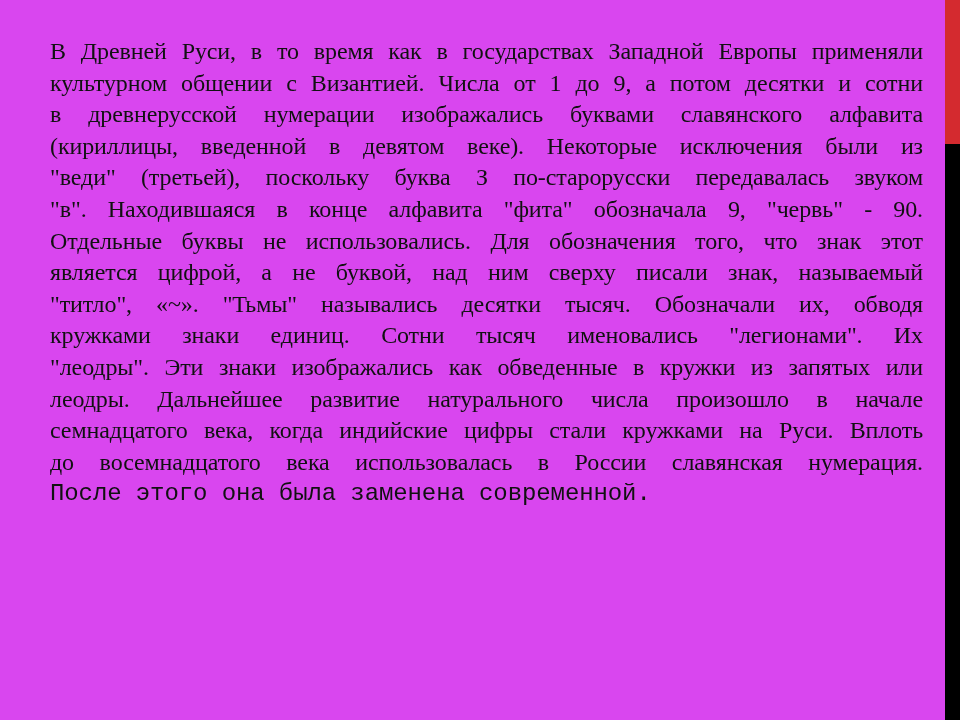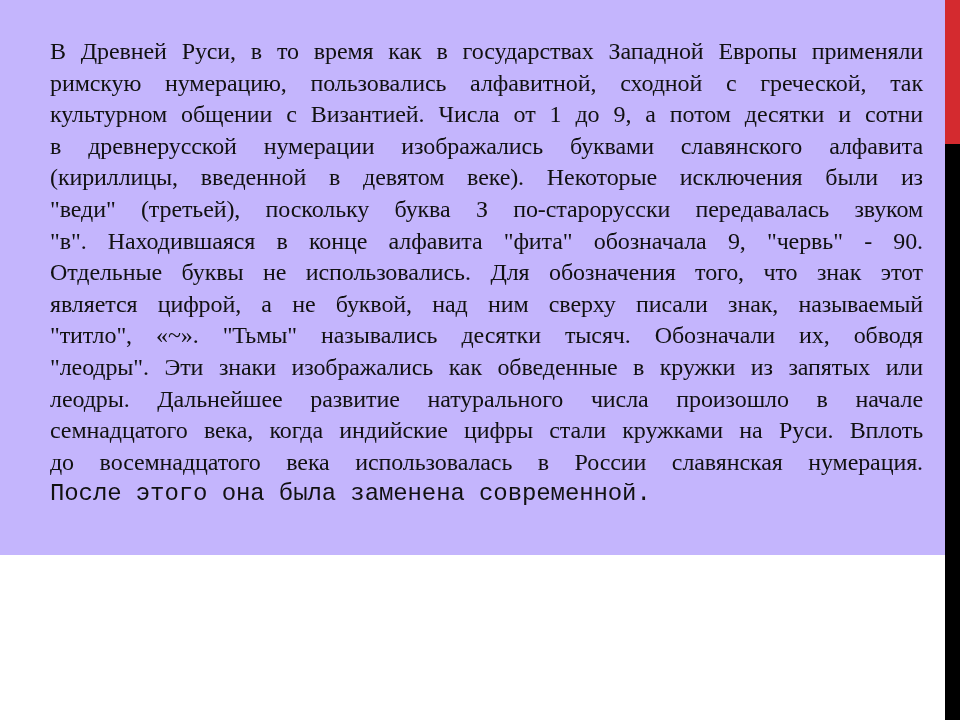--- a/index.html
+++ b/index.html
@@ -6,22 +6,22 @@
       margin: 0;
       padding: 0;
       width: 960px;
       height: 720px;
       overflow: hidden;
       background: #ffffff;
     }
     .slide {
       position: relative;
       width: 960px;
-      height: 555px;
-      background: #c4b5fd;
+      height: 720px;
+      background: #d946ef;
     }
     .side-bar {
       position: absolute;
       left: 945px;
       top: 0;
       width: 15px;
       height: 720px;
       background: #000000;
     }
     .side-bar-accent {
@@ -55,29 +55,29 @@
       text-align-last: left;
       font-family: Liberation Mono, monospace;
     }
   </style>
 </head>
 <body>
 
 <div class="slide">
   <div class="body-text">
     <span class="line">В Древней Руси, в то время как в государствах Западной Европы применяли</span>
-    <span class="line">римскую нумерацию, пользовались алфавитной, сходной с греческой, так</span>
     <span class="line">культурном общении с Византией. Числа от 1 до 9, а потом десятки и сотни</span>
     <span class="line">в древнерусской нумерации изображались буквами славянского алфавита</span>
     <span class="line">(кириллицы, введенной в девятом веке). Некоторые исключения были из</span>
     <span class="line">"веди" (третьей), поскольку буква З по-старорусски передавалась звуком</span>
     <span class="line">"в". Находившаяся в конце алфавита "фита" обозначала 9, "червь" - 90.</span>
     <span class="line">Отдельные буквы не использовались. Для обозначения того, что знак этот</span>
     <span class="line">является цифрой, а не буквой, над ним сверху писали знак, называемый</span>
     <span class="line">"титло", «~». "Тьмы" назывались десятки тысяч. Обозначали их, обводя</span>
+    <span class="line">кружками знаки единиц. Сотни тысяч именовались "легионами". Их</span>
     <span class="line">"леодры". Эти знаки изображались как обведенные в кружки из запятых или</span>
     <span class="line">леодры. Дальнейшее развитие натурального числа произошло в начале</span>
     <span class="line">семнадцатого века, когда индийские цифры стали кружками на Руси. Вплоть</span>
     <span class="line">до восемнадцатого века использовалась в России славянская нумерация.</span>
     <span class="line last">После этого она была заменена современной.</span>
   </div>
 
   <div class="side-bar" style="background: rgb(0, 0, 0);">
     <div class="side-bar-accent" style="background: rgb(212, 42, 47);"></div>
   </div>

